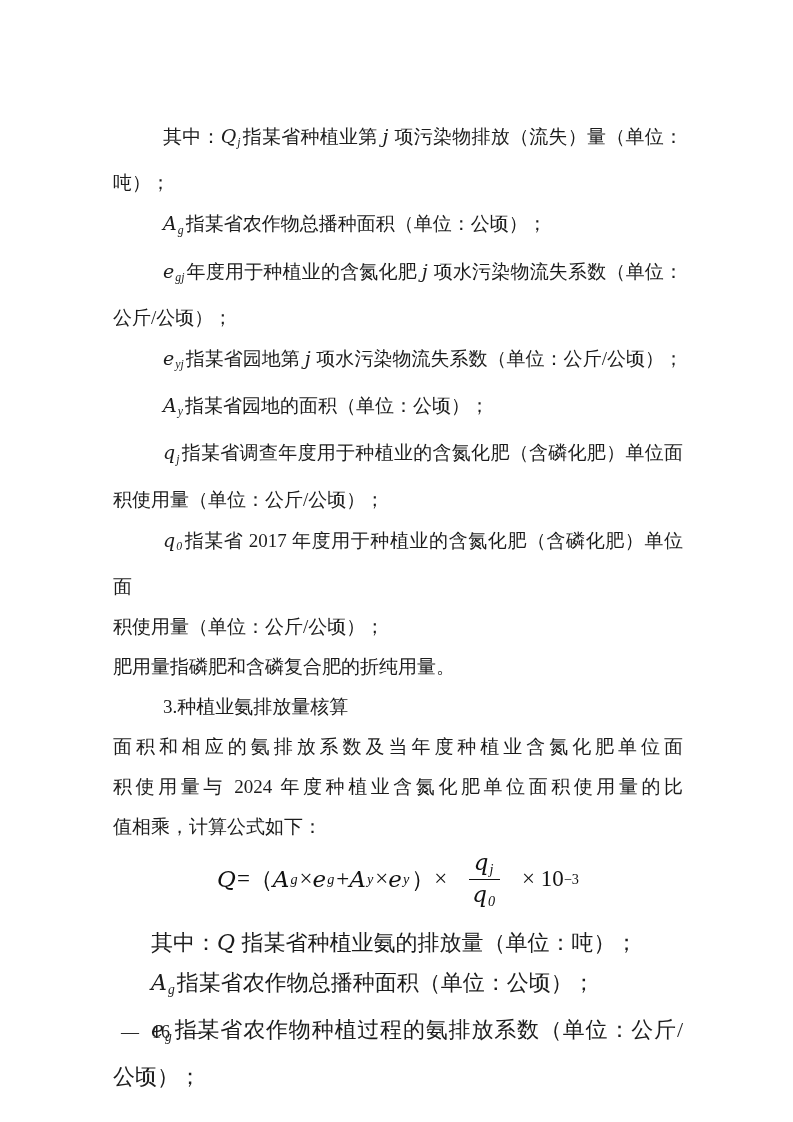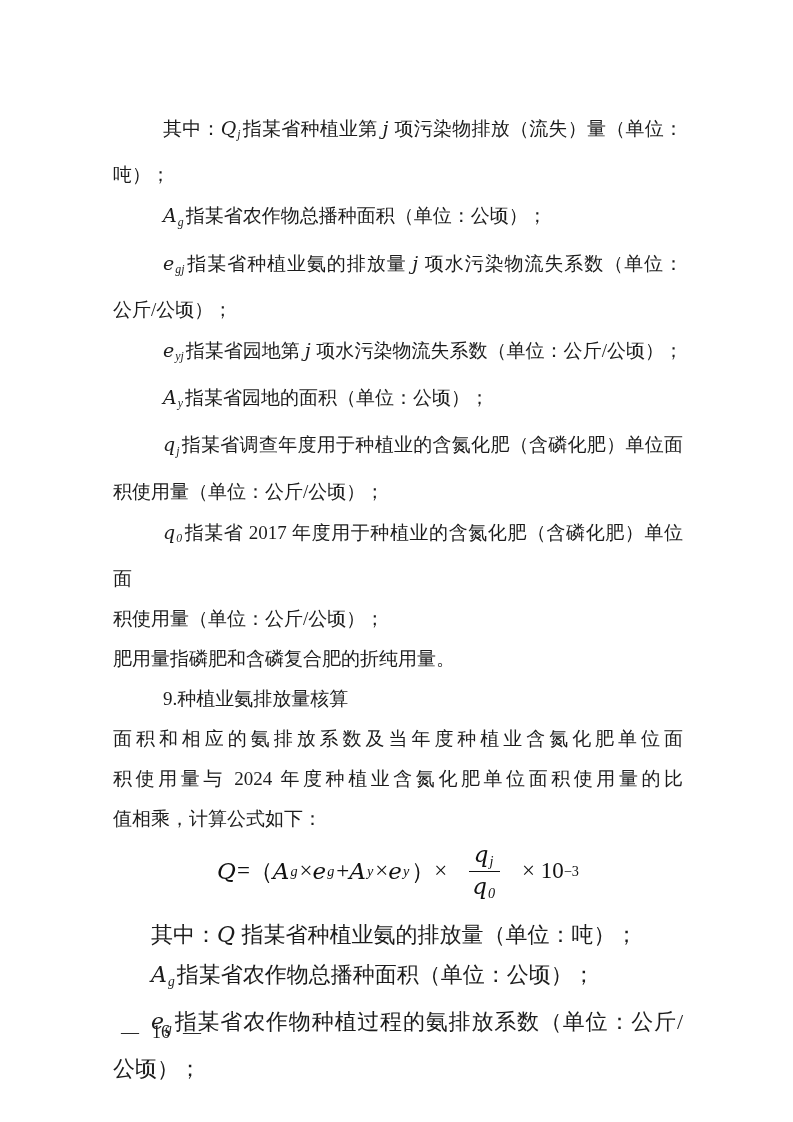--- a/index.html
+++ b/index.html
@@ -13,21 +13,21 @@
     width: 793px;
     height: 1122px;
     background: #ffffff;
     color: #1c1c1c;
     font-family: "Liberation Serif", "DejaVu Serif", serif;
     overflow: hidden;
   }
   .content {
     position: absolute;
     left: 113px;
-    top: 108px;
+    top: 116px;
     width: 570px;
   }
   .line {
     font-size: 19px;
     line-height: 40px;
     min-height: 40px;
     white-space: normal;
     text-align: justify;
   }
   .line.fill {
@@ -102,30 +102,30 @@
 </style>
 </head>
 <body>
 
 <div class="page">
   <div class="content">
 
     <div class="line indent fill"><span class="seg-n">其中：</span><span class="seg-i">Q</span><span class="seg-sub">j</span><span class="seg-n">指某省种植业第 </span><span class="seg-i">j</span><span class="seg-n"> 项污染物排放（流失）量（单位：</span></div>
     <div class="line"><span class="seg-n">吨）；</span></div>
     <div class="line indent"><span class="seg-i">A</span><span class="seg-sub">g</span><span class="seg-n">指某省农作物总播种面积（单位：公顷）；</span></div>
-    <div class="line indent fill"><span class="seg-i">e</span><span class="seg-sub">gj</span><span class="seg-n">指某省种植业氨的排放量 </span><span class="seg-i">j</span><span class="seg-n"> 项水污染物流失系数（单位：</span></div>
+    <div class="line indent fill"><span class="seg-i">e</span><span class="seg-sub">gj</span><span class="seg-n">年度用于种植业的含氮化肥 </span><span class="seg-i">j</span><span class="seg-n"> 项水污染物流失系数（单位：</span></div>
     <div class="line"><span class="seg-n">公斤/公顷）；</span></div>
     <div class="line indent fill"><span class="seg-i">e</span><span class="seg-sub">yj</span><span class="seg-n">指某省园地第 </span><span class="seg-i">j</span><span class="seg-n"> 项水污染物流失系数（单位：公斤/公顷）；</span></div>
     <div class="line indent"><span class="seg-i">A</span><span class="seg-sub">y</span><span class="seg-n">指某省园地的面积（单位：公顷）；</span></div>
     <div class="line indent fill"><span class="seg-i">q</span><span class="seg-sub">j</span><span class="seg-n">指某省调查年度用于种植业的含氮化肥（含磷化肥）单位面</span></div>
     <div class="line"><span class="seg-n">积使用量（单位：公斤/公顷）；</span></div>
     <div class="line indent fill"><span class="seg-i">q</span><span class="seg-sub">0</span><span class="seg-n">指某省 2017 年度用于种植业的含氮化肥（含磷化肥）单位面</span></div>
     <div class="line"><span class="seg-n">积使用量（单位：公斤/公顷）；</span></div>
     <div class="line"><span class="seg-n">肥用量指磷肥和含磷复合肥的折纯用量。</span></div>
-    <div class="line indent"><span class="seg-n">9.种植业氨排放量核算</span></div>
+    <div class="line indent"><span class="seg-n">3.种植业氨排放量核算</span></div>
     <div class="line fill"><span class="seg-n">面积和相应的氨排放系数及当年度种植业含氮化肥单位面</span></div>
     <div class="line fill"><span class="seg-n">积使用量与 2024 年度种植业含氮化肥单位面积使用量的比</span></div>
     <div class="line"><span class="seg-n">值相乘，计算公式如下：</span></div>
 
     <div class="formula-block">
       <div class="formula">
         <span class="part">
             <span class="seg-i">Q</span>
             <span class="seg-n"> =  </span>
             <span class="seg-n">（</span>

